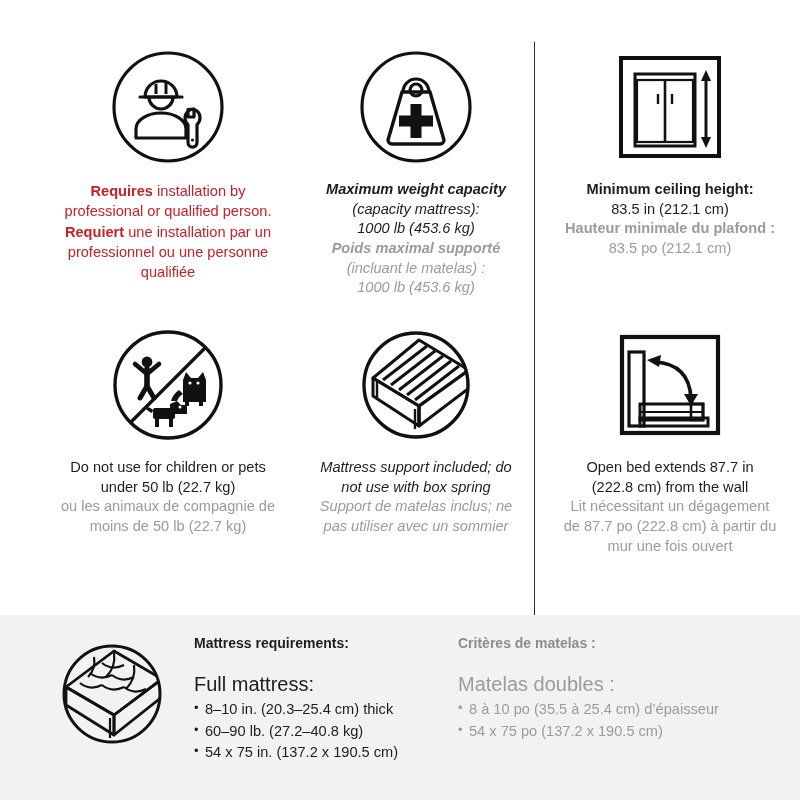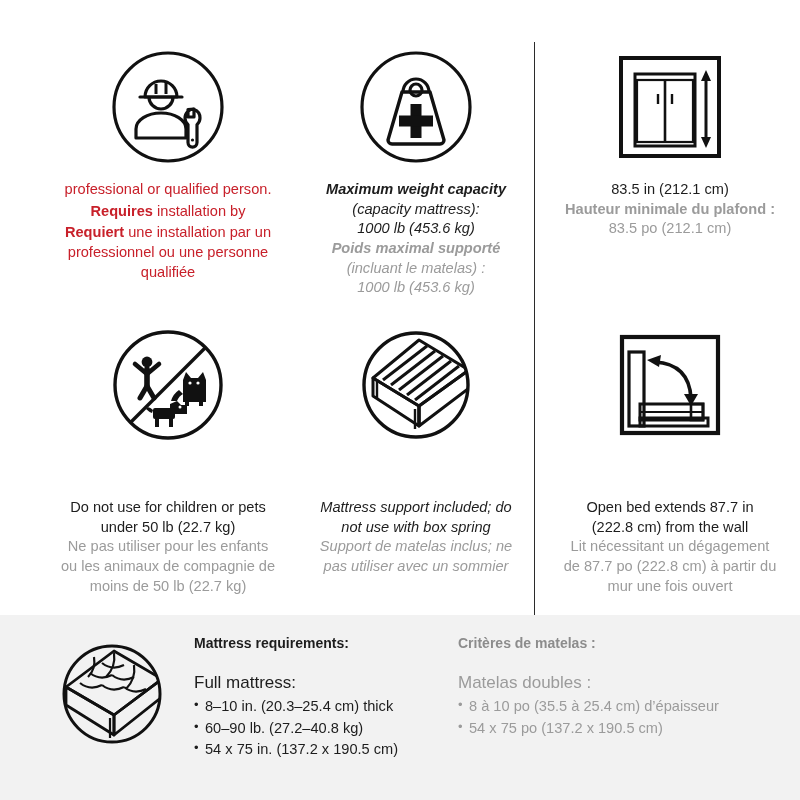--- a/index.html
+++ b/index.html
@@ -43,21 +43,21 @@
 
   .cell {
     position: absolute;
     box-sizing: border-box;
     display: flex;
     flex-direction: column;
     align-items: center;
   }
 
   .cell-r1 { top: 48px; height: 270px; }
-  .cell-r2 { top: 326px; height: 275px; gap: 40px; }
+  .cell-r2 { top: 326px; height: 275px; }
 
   .cell-c1 { left: 18px;  width: 300px; }
   .cell-c2 { left: 272px; width: 290px; }
   .cell-c3 { left: 545px; width: 250px; }
 
   
   .cell-c2 { left: 288px; width: 256px; font-style: italic; }
 
   .icon-box {
     width: 118px;
@@ -127,21 +127,21 @@
 
   .fhead {
     font-size: 14px;
     font-weight: bold;
     margin-bottom: 22px;
   }
   .fhead.en { color: #1d1d1d; }
   .fhead.fr { color: #8c8c8c; }
 
   .fsub {
-    font-size: 17px;
+    font-size: 20px;
     margin-bottom: 3px;
   }
   .fsub.en { color: #1d1d1d; }
   .fsub.fr { color: #9b9b9b; }
 
   .flist {
     list-style: none;
     margin: 0;
     padding: 0;
   }
@@ -182,22 +182,22 @@
 
           <path d="M40 49 a12 12 0 0 0 24 0" fill="none" stroke="#111" stroke-width="3.2"></path>
 
           <path d="M27 90 v-9 a25 16 0 0 1 50 0 v9 z" fill="none" stroke="#111" stroke-width="3.2" stroke-linejoin="round"></path>
 
           <path d="M85 61 a9 9 0 0 0 -9 9 a9 9 0 0 0 3 6.6 l0 18 a4.5 4.5 0 0 0 9 0 l0 -18 a9 9 0 0 0 3 -6.6 a9 9 0 0 0 -6 -8.5 l0 7.5 l-6 0 l0 -7.5 z" fill="none" stroke="#111" stroke-width="3.2" stroke-linejoin="round"></path>
           <circle cx="83.5" cy="92" r="1.6" fill="#111"></circle>
         </svg>
       </div>
       <div class="caption">
+        <span class="cap-line"><b class="red bold">Requires</b><span class="red"> installation by</span></span>
         <span class="cap-line red">professional or qualified person.</span>
-        <span class="cap-line"><b class="red bold">Requires</b><span class="red"> installation by</span></span>
         <span class="cap-line"><b class="red bold">Requiert</b><span class="red"> une installation par un</span></span>
         <span class="cap-line red">professionnel ou une personne</span>
         <span class="cap-line red">qualifiée</span>
       </div>
     </div>
 
     <div class="cell cell-r1 cell-c2">
       <div class="icon-box">
         <svg width="118" height="118" viewBox="0 0 118 118">
           <circle cx="59" cy="59" r="54" fill="none" stroke="#111" stroke-width="3.2"></circle>
@@ -226,20 +226,21 @@
           <rect x="26" y="32" width="56" height="62" fill="none" stroke="#111" stroke-width="2.2"></rect>
           <line x1="54" y1="32" x2="54" y2="94" stroke="#111" stroke-width="2.6"></line>
           <line x1="47" y1="46" x2="47" y2="56" stroke="#111" stroke-width="2.4"></line>
           <line x1="61" y1="46" x2="61" y2="56" stroke="#111" stroke-width="2.4"></line>
           <line x1="95" y1="30" x2="95" y2="92" stroke="#111" stroke-width="3"></line>
           <polygon points="95,22 90,33 100,33" fill="#111"></polygon>
           <polygon points="95,100 90,89 100,89" fill="#111"></polygon>
         </svg>
       </div>
       <div class="caption">
+        <span class="cap-line en bold">Minimum ceiling height:</span>
         <span class="cap-line en">83.5 in (212.1 cm)</span>
         <span class="cap-line fr bold">Hauteur minimale du plafond :</span>
         <span class="cap-line fr">83.5 po (212.1 cm)</span>
       </div>
     </div>
 
     <div class="cell cell-r2 cell-c1">
       <div class="icon-box">
         <svg width="118" height="118" viewBox="0 0 118 118">
           <circle cx="59" cy="59" r="53" fill="none" stroke="#111" stroke-width="3.4"></circle>
@@ -266,21 +267,20 @@
             <rect x="46" y="92" width="4" height="9"></rect>
             <rect x="60" y="92" width="4" height="9"></rect>
             <path d="M44 84 q-5 -5 -7 -1 q3 3 6 4 z"></path>
           </g>
           <circle cx="71" cy="81" r="1.5" fill="#fff"></circle>
         </svg>
       </div>
       <div class="caption">
         <span class="cap-line en">Do not use for children or pets</span>
         <span class="cap-line en">under 50 lb (22.7 kg)</span>
-        <span class="cap-line fr">Ne pas utiliser pour les enfants</span>
         <span class="cap-line fr">ou les animaux de compagnie de</span>
         <span class="cap-line fr">moins de 50 lb (22.7 kg)</span>
       </div>
     </div>
 
     <div class="cell cell-r2 cell-c2">
       <div class="icon-box">
         <svg width="118" height="118" viewBox="0 0 118 118">
           <defs>
             <clipPath id="clipCircle2">

